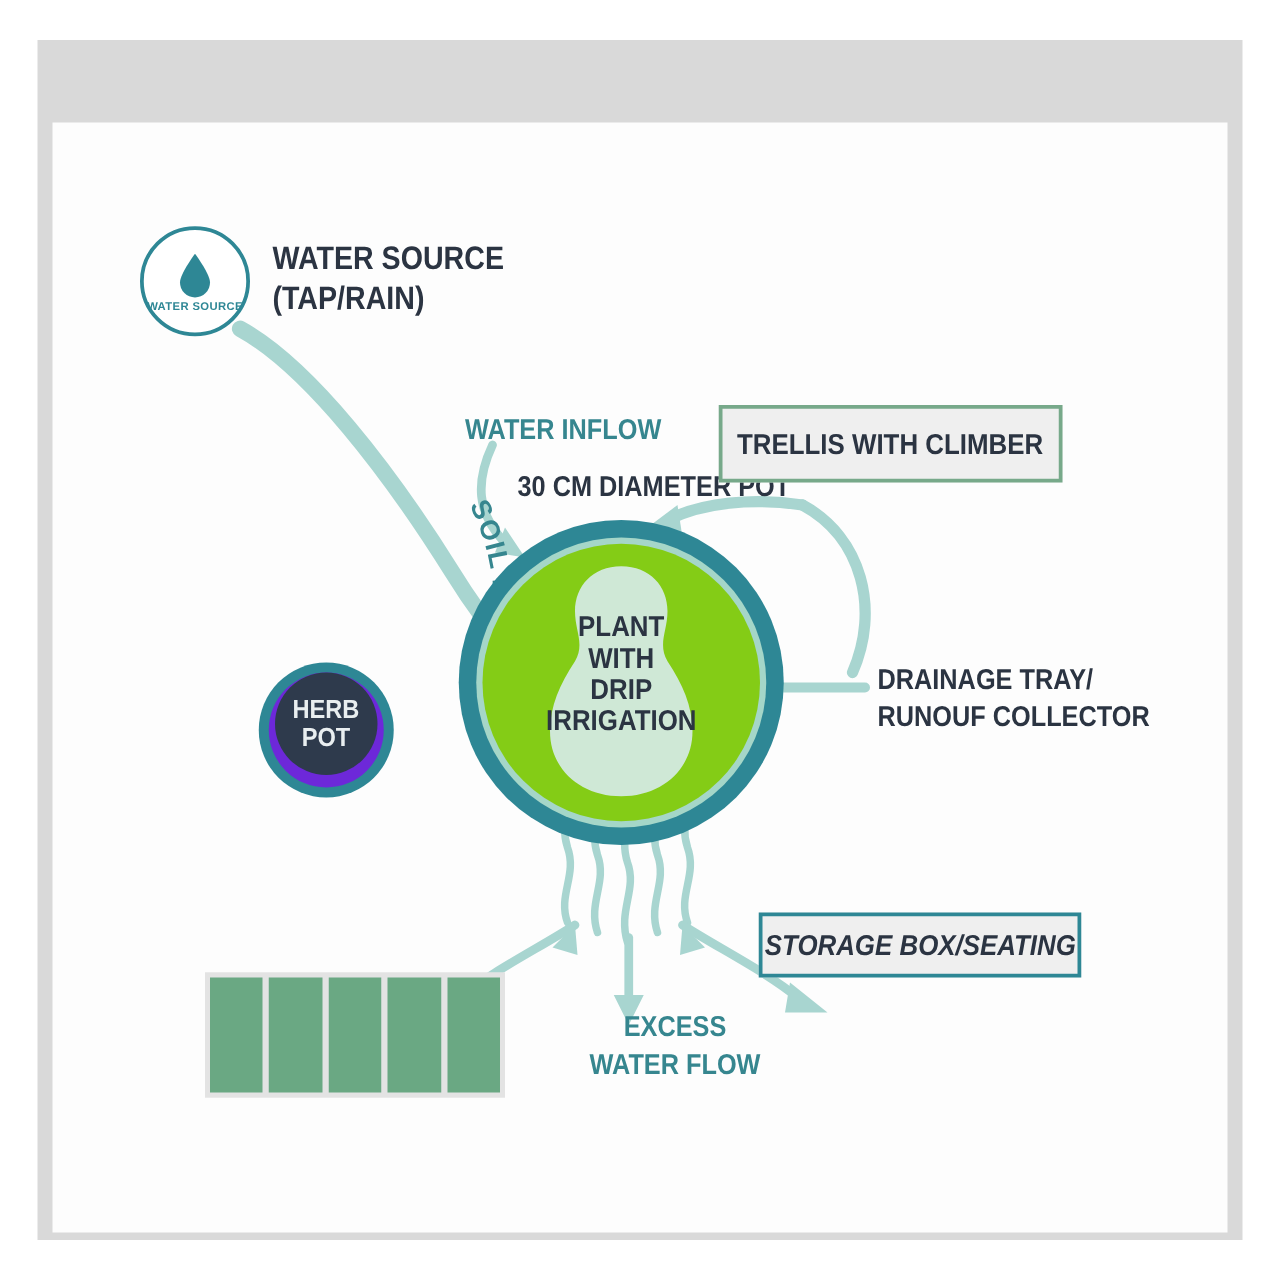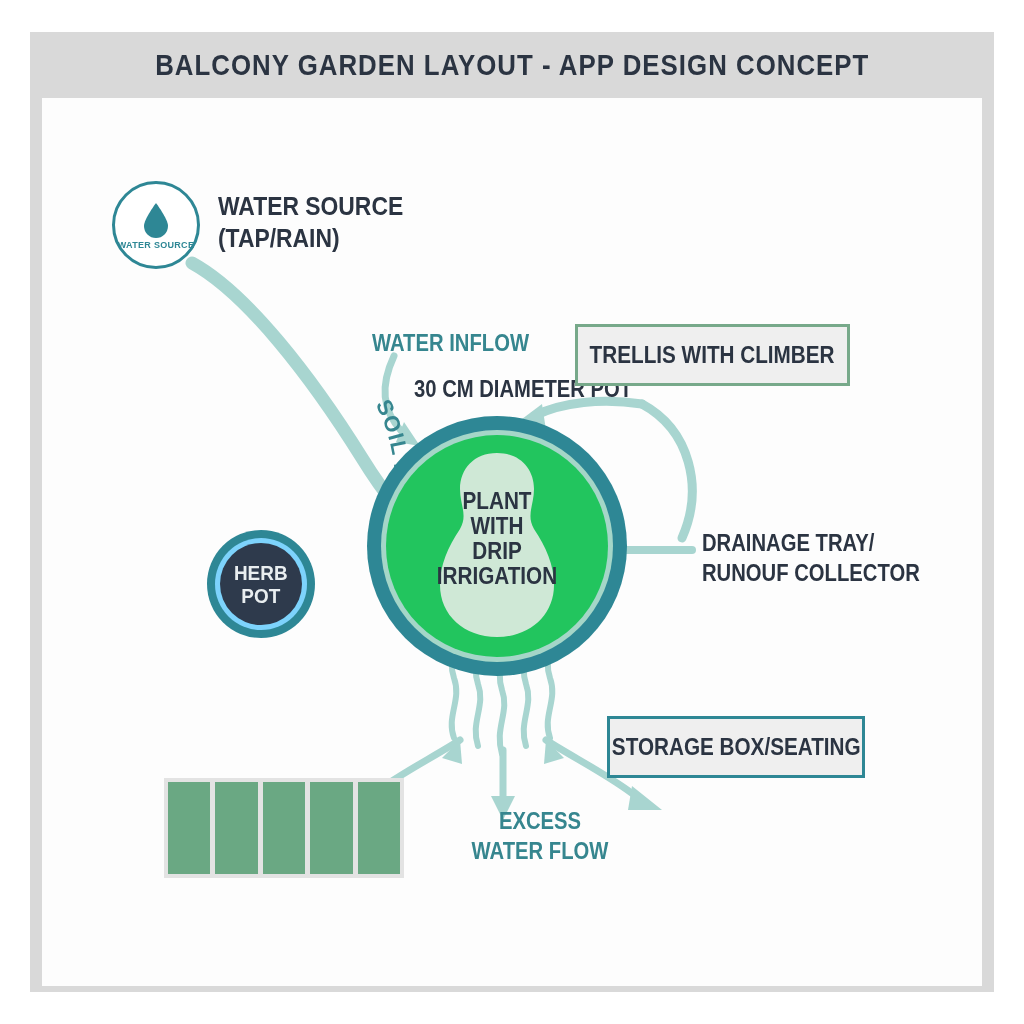--- a/index.html
+++ b/index.html
@@ -98,35 +98,36 @@
     font-family:"Liberation Sans Narrow","Liberation Sans",sans-serif;
     font-weight:700; font-size:23px; color:#2b3442;
     transform:scaleX(0.9); white-space:nowrap;
   }
   #box-trellis{
     left:533px; top:180px; width:275px; height:62px;
     border:3px solid #77a98a;
     margin-top:46px;
   }
   #box-storage{
-    left:565px; top:618px; width:258px; height:62px;
+    left:565px; top:632px; width:258px; height:52px;
     border:3px solid #2e8795;
+    font-style:italic;
   }
 
   
   .herbpot{
     position:absolute; left:165px; top:432px;
     width:108px; height:108px; border-radius:50%;
     background:#2e8795;
     display:flex;align-items:center;justify-content:center;
   }
   .herbpot .mid{
     width:92px;height:92px;border-radius:50%;
-    background:#7dd3fc;
-    display:flex;align-items:center;justify-content:center;
+    background:#6d28d9;
+    display:flex;justify-content:center;
   }
   .herbpot .core{
     width:82px;height:82px;border-radius:50%;
     background:#2e3a4c;
     display:flex;align-items:center;justify-content:center;
   }
   .herbpot .txt{
     font-family:"Liberation Sans Narrow","Liberation Sans",sans-serif;
     font-weight:700; font-size:21px; line-height:23px;
     color:#e9eef0; text-align:center;
@@ -140,21 +141,21 @@
     background:#2e8795;
     display:flex;align-items:center;justify-content:center;
   }
   .mainpot .ring2{
     width:232px;height:232px;border-radius:50%;
     background:#a5d6c8;
     display:flex;align-items:center;justify-content:center;
   }
   .mainpot .core{
     width:222px;height:222px;border-radius:50%;
-    background:#22c55e;
+    background:#84cc16;
     position:relative;
     display:flex;align-items:center;justify-content:center;
   }
   .blobwrap{position:absolute;left:0;top:0;width:222px;height:222px;}
   .blobtxt{
     position:absolute; left:0; top:54px; width:222px;
     font-family:"Liberation Sans Narrow","Liberation Sans",sans-serif;
     font-weight:700; font-size:23px; line-height:25px;
     color:#2b3442; text-align:center;
     transform:scaleX(0.9); white-space:pre-line;
@@ -175,23 +176,20 @@
   
   .layer{position:absolute;left:0;top:0;width:940px;height:888px;pointer-events:none;}
 </style>
 </head>
 <body>
 
 <div id="root">
 
   <div class="frame"></div>
 
-  <div class="titlebar">
-    <div class="title">BALCONY GARDEN LAYOUT - APP DESIGN CONCEPT</div>
-  </div>
 
   <div class="canvas">
 
     <svg class="layer" viewBox="0 0 940 888">
       <defs>
         <path id="soilArc" d="M 330,300 A 170,170 0 0 1 330,470" fill="none"></path>
       </defs>
 
       <g>
         <path d="M 150,165 C 205,195 270,280 320,360 C 352,412 383,443 405,462" stroke="#a8d5d0" stroke-width="13" fill="none" stroke-linecap="round"></path>

